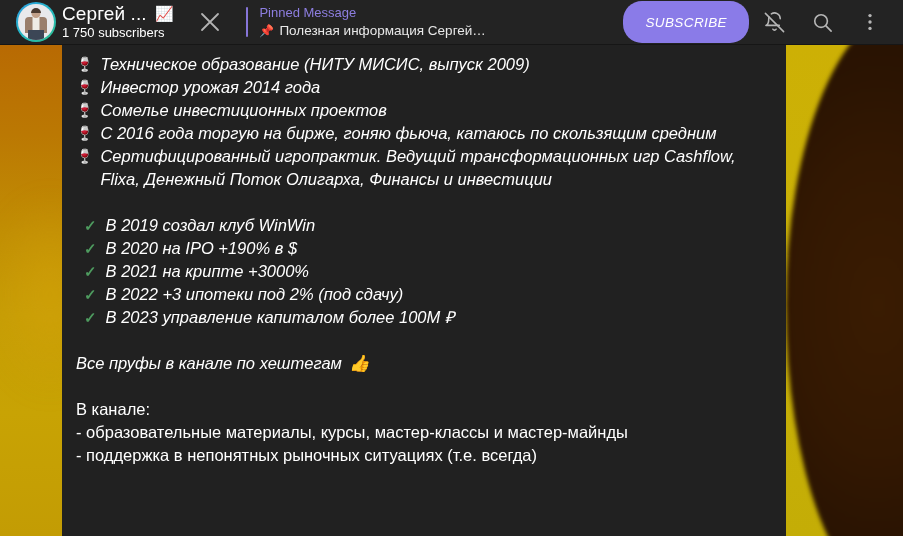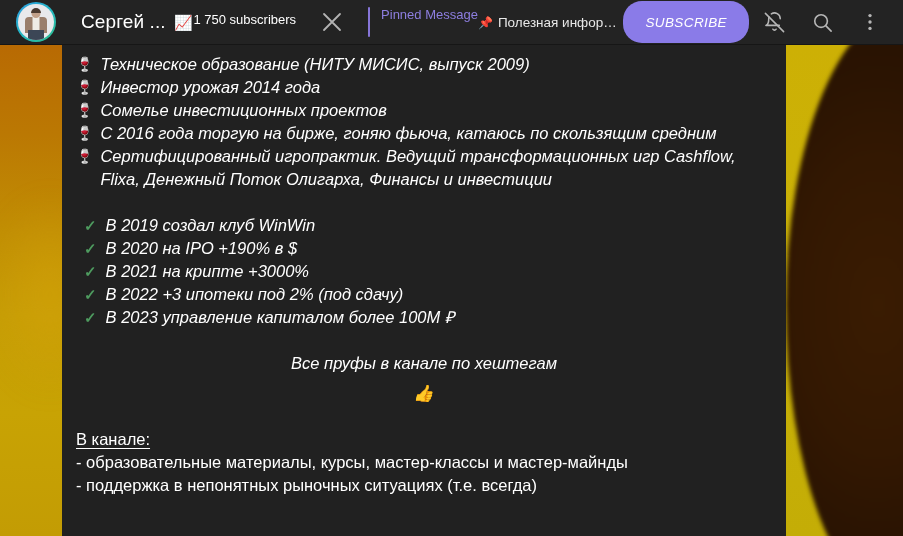--- a/index.html
+++ b/index.html
@@ -104,22 +104,22 @@
     width:7px; height:14px;
     background:#f0ece6;
   }
   .av-legs {
     position:absolute; left:50%; bottom:0; transform:translateX(-50%);
     width:16px; height:10px;
     background:#3c4656;
   }
 
   .titleblock {
-    margin-left: 25px;
-    display: flex; 
+    margin-left: 6px;
+    display: flex; flex-direction: column; 
     line-height: 1.15;
   }
   .chan-title {
     display: flex; align-items: center; gap: 9px;
     color: #ffffff;
     font-size: 19px;
     font-weight: 400;
     letter-spacing: .1px;
     white-space: nowrap;
   }
@@ -148,21 +148,21 @@
   }
   .pin-bar {
     width: 2px; height: 30px;
     background: #8675d8;
     border-radius: 1px;
     align-self: center;
     flex: 0 0 auto;
   }
   .pin-texts {
     margin-left: 11px;
-    display: flex; flex-direction: row; justify-content: center;
+    display: flex; flex-direction: column; justify-content: center;
     min-width: 0;
     line-height: 1.2;
   }
   .pin-label {
     color: #8d7ee0;
     font-size: 13px;
     white-space: nowrap;
   }
   .pin-row {
     display: flex; align-items: center; gap: 5px;
@@ -235,24 +235,23 @@
   .check {
     color: #4e9b5f;
     font-size: 15px;
     font-weight: bold;
     line-height: 23px;
   }
   .txt { flex: 1 1 auto; font-style: italic; }
   .gap-sm { height: 23px; }
   .italic-line {
     font-style: italic;
-    display: flex; align-items: center; gap: 7px; flex-direction: column;
+    display: flex; align-items: center; gap: 7px;
   }
   .underline-line {
-    text-decoration: underline;
     text-underline-offset: 3px;
   }
   .check-list .line { margin-left: 8px; }
   .check-list .mk { margin-right: 9px; }
   .dash-line { white-space: normal; }
 </style>
 </head>
 <body>
 
 <div id="app">

